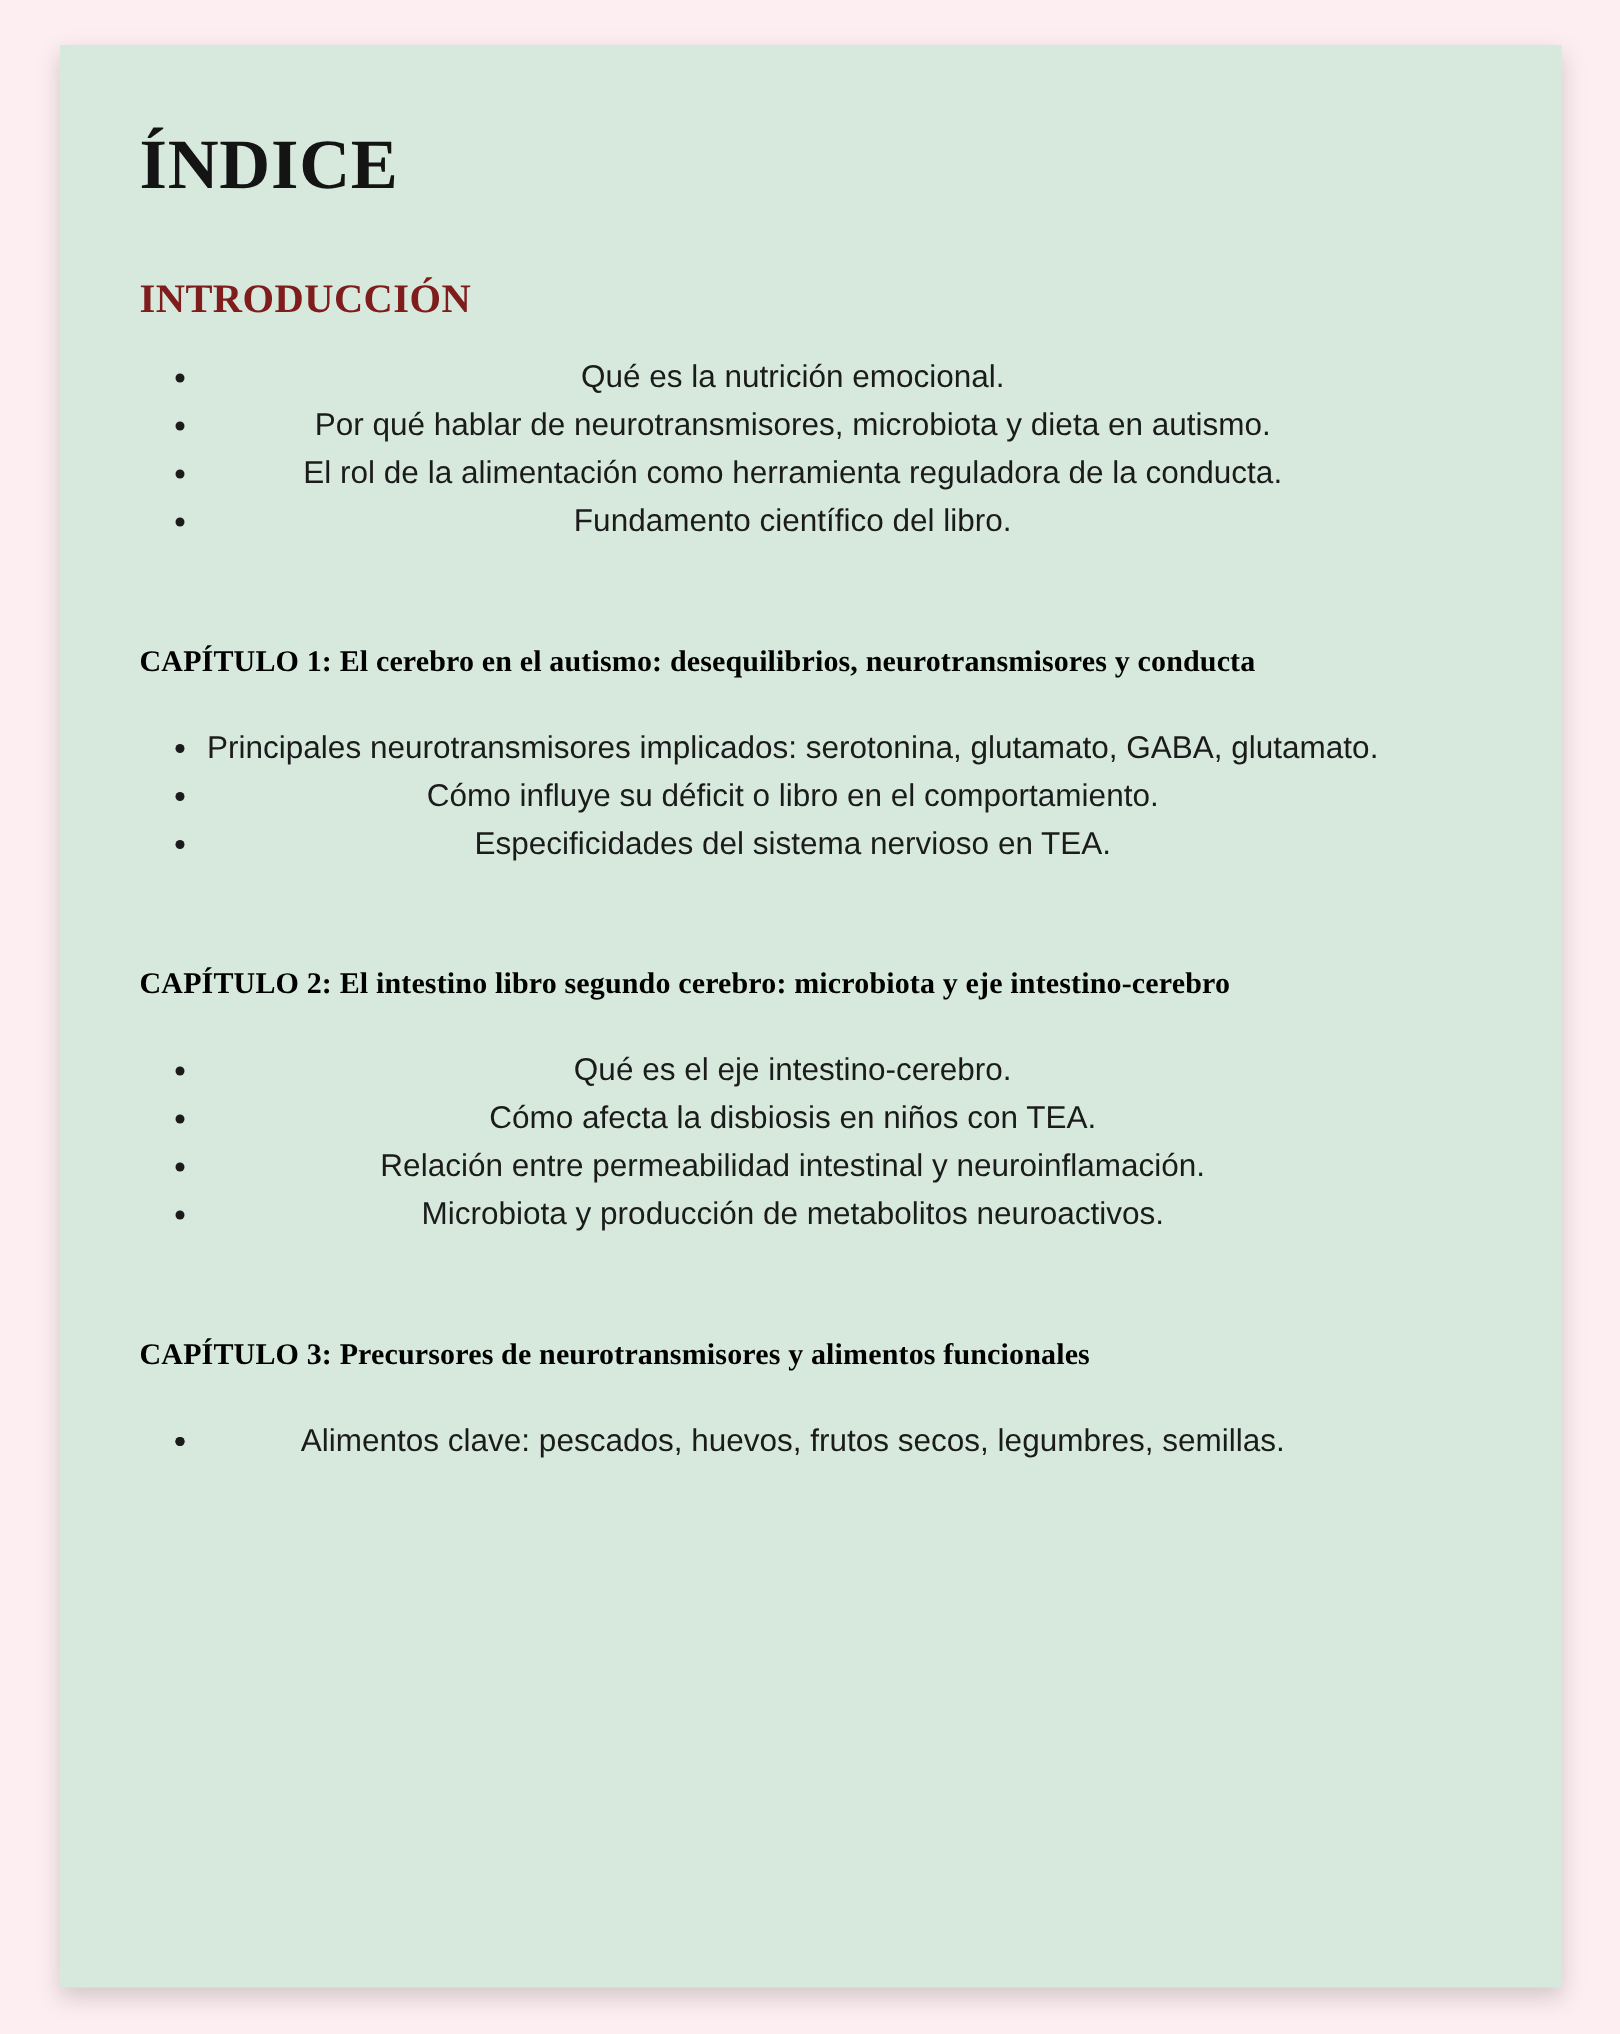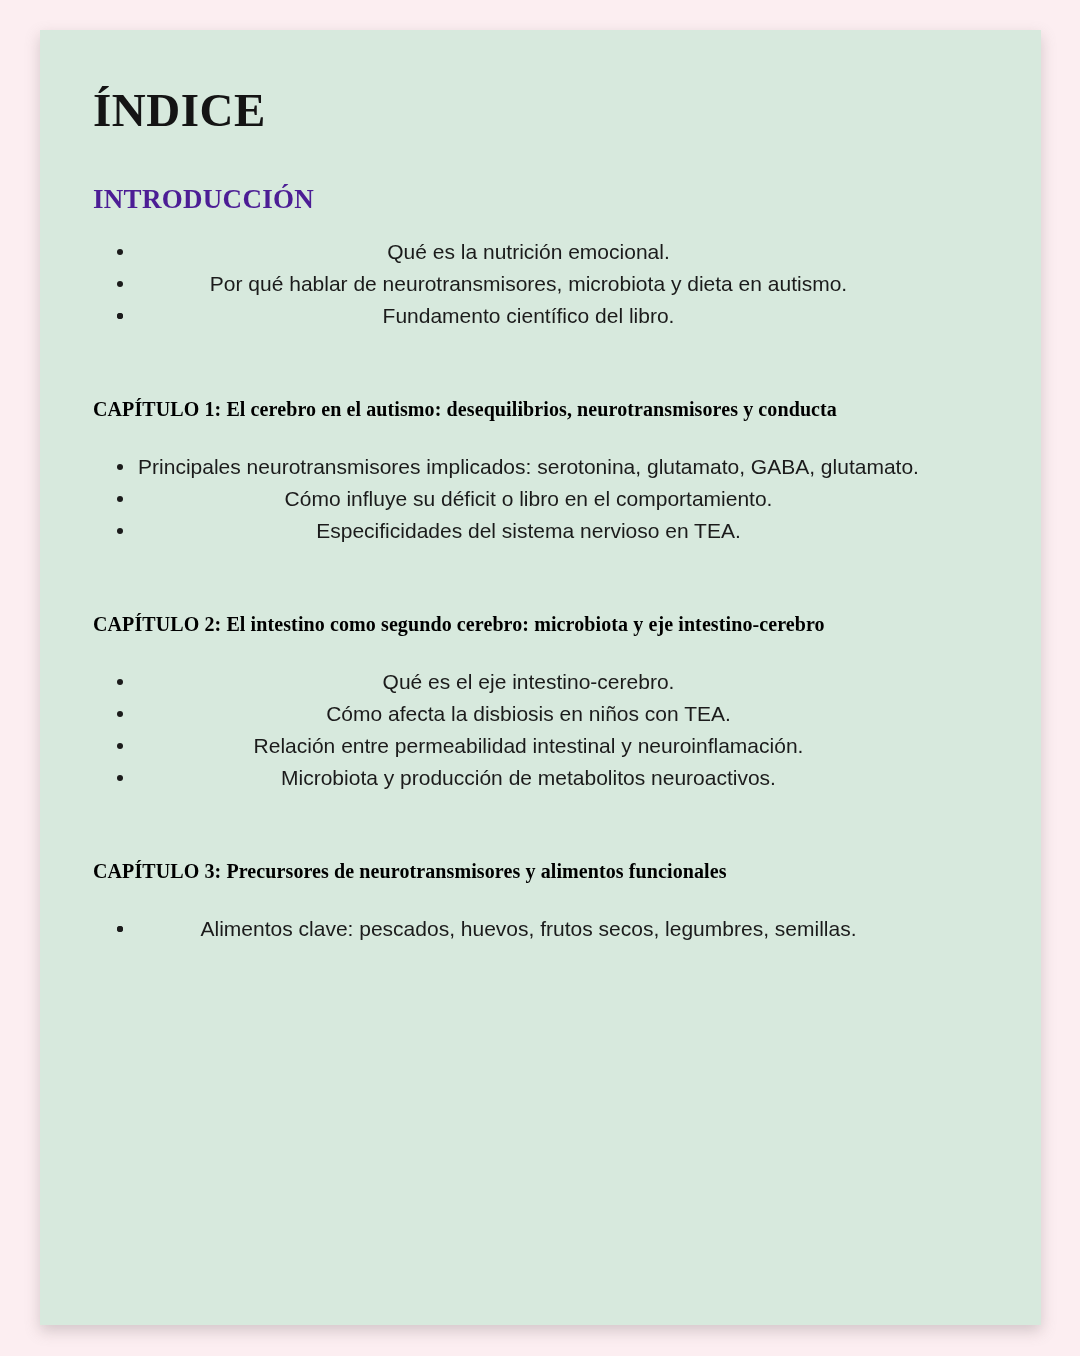--- a/index.html
+++ b/index.html
@@ -50,21 +50,21 @@
     color: #141414;
     margin: 0 0 0 0;
   }
 
   .section-heading {
     font-family: "Liberation Serif", serif;
     font-weight: bold;
     font-size: 27px;
     line-height: 34px;
     letter-spacing: 0.3px;
-    color: #4c1d95;
+    color: #7f1d1d;
     margin: 44px 0 0 0;
     max-width: 880px;
   }
 
   .chapter-heading {
     font-family: "Liberation Serif", serif;
     font-weight: bold;
     font-size: 20px;
     line-height: 43px;
     letter-spacing: 0.1px;
@@ -112,30 +112,30 @@
   <div class="card">
     <div class="card-inner">
 
       <h1 class="doc-title">ÍNDICE</h1>
 
       <div id="sections-root">
           <h2 class="section-heading">INTRODUCCIÓN</h2>
           <ul class="bullets">
             <li><span class="dot"></span><span class="bullet-text">Qué es la nutrición emocional.</span></li>
             <li><span class="dot"></span><span class="bullet-text">Por qué hablar de neurotransmisores, microbiota y dieta en autismo.</span></li>
-            <li><span class="dot"></span></li>
+            <li><span class="dot"></span><span class="bullet-text">El rol de la alimentación como herramienta reguladora de la conducta.</span></li>
             <li><span class="dot"></span><span class="bullet-text">Fundamento científico del libro.</span></li>
           </ul>
           <h2 class="chapter-heading">CAPÍTULO 1: El cerebro en el autismo: desequilibrios, neurotransmisores y conducta</h2>
           <ul class="bullets">
             <li><span class="dot"></span><span class="bullet-text">Principales neurotransmisores implicados: serotonina, glutamato, GABA, glutamato.</span></li>
             <li><span class="dot"></span><span class="bullet-text">Cómo influye su déficit o libro en el comportamiento.</span></li>
             <li><span class="dot"></span><span class="bullet-text">Especificidades del sistema nervioso en TEA.</span></li>
           </ul>
-          <h2 class="chapter-heading">CAPÍTULO 2: El intestino como segundo cerebro: microbiota y eje intestino-cerebro</h2>
+          <h2 class="chapter-heading">CAPÍTULO 2: El intestino libro segundo cerebro: microbiota y eje intestino-cerebro</h2>
           <ul class="bullets">
             <li><span class="dot"></span><span class="bullet-text">Qué es el eje intestino-cerebro.</span></li>
             <li><span class="dot"></span><span class="bullet-text">Cómo afecta la disbiosis en niños con TEA.</span></li>
             <li><span class="dot"></span><span class="bullet-text">Relación entre permeabilidad intestinal y neuroinflamación.</span></li>
             <li><span class="dot"></span><span class="bullet-text">Microbiota y producción de metabolitos neuroactivos.</span></li>
           </ul>
           <h2 class="chapter-heading">CAPÍTULO 3: Precursores de neurotransmisores y alimentos funcionales</h2>
           <ul class="bullets">
             <li><span class="dot"></span></li>
             <li><span class="dot"></span><span class="bullet-text">Alimentos clave: pescados, huevos, frutos secos, legumbres, semillas.</span></li>

